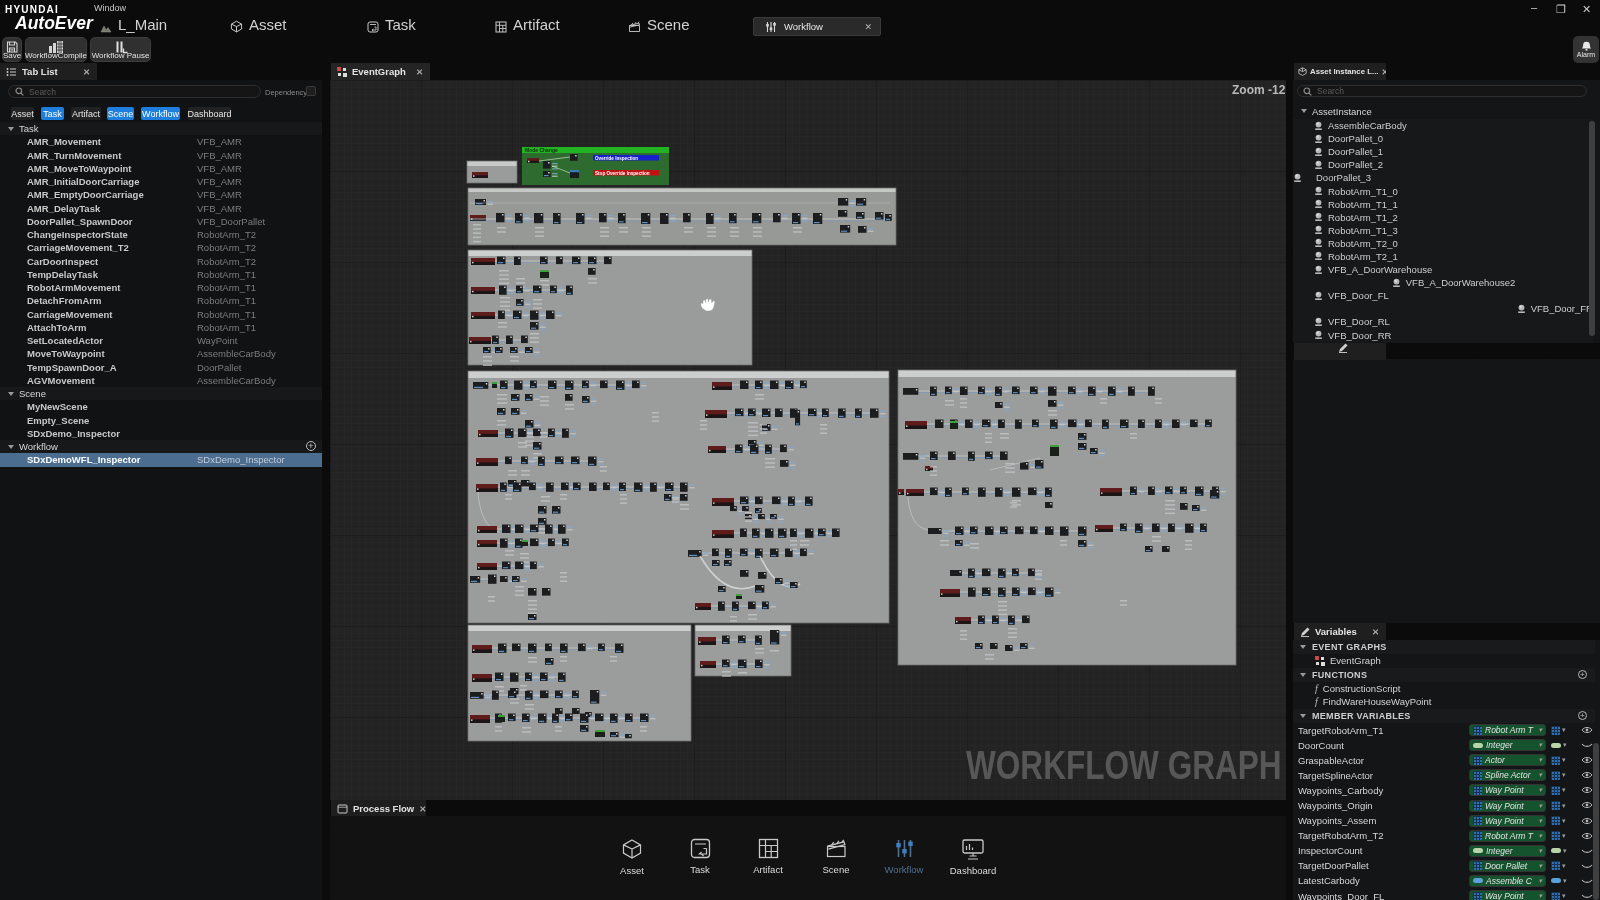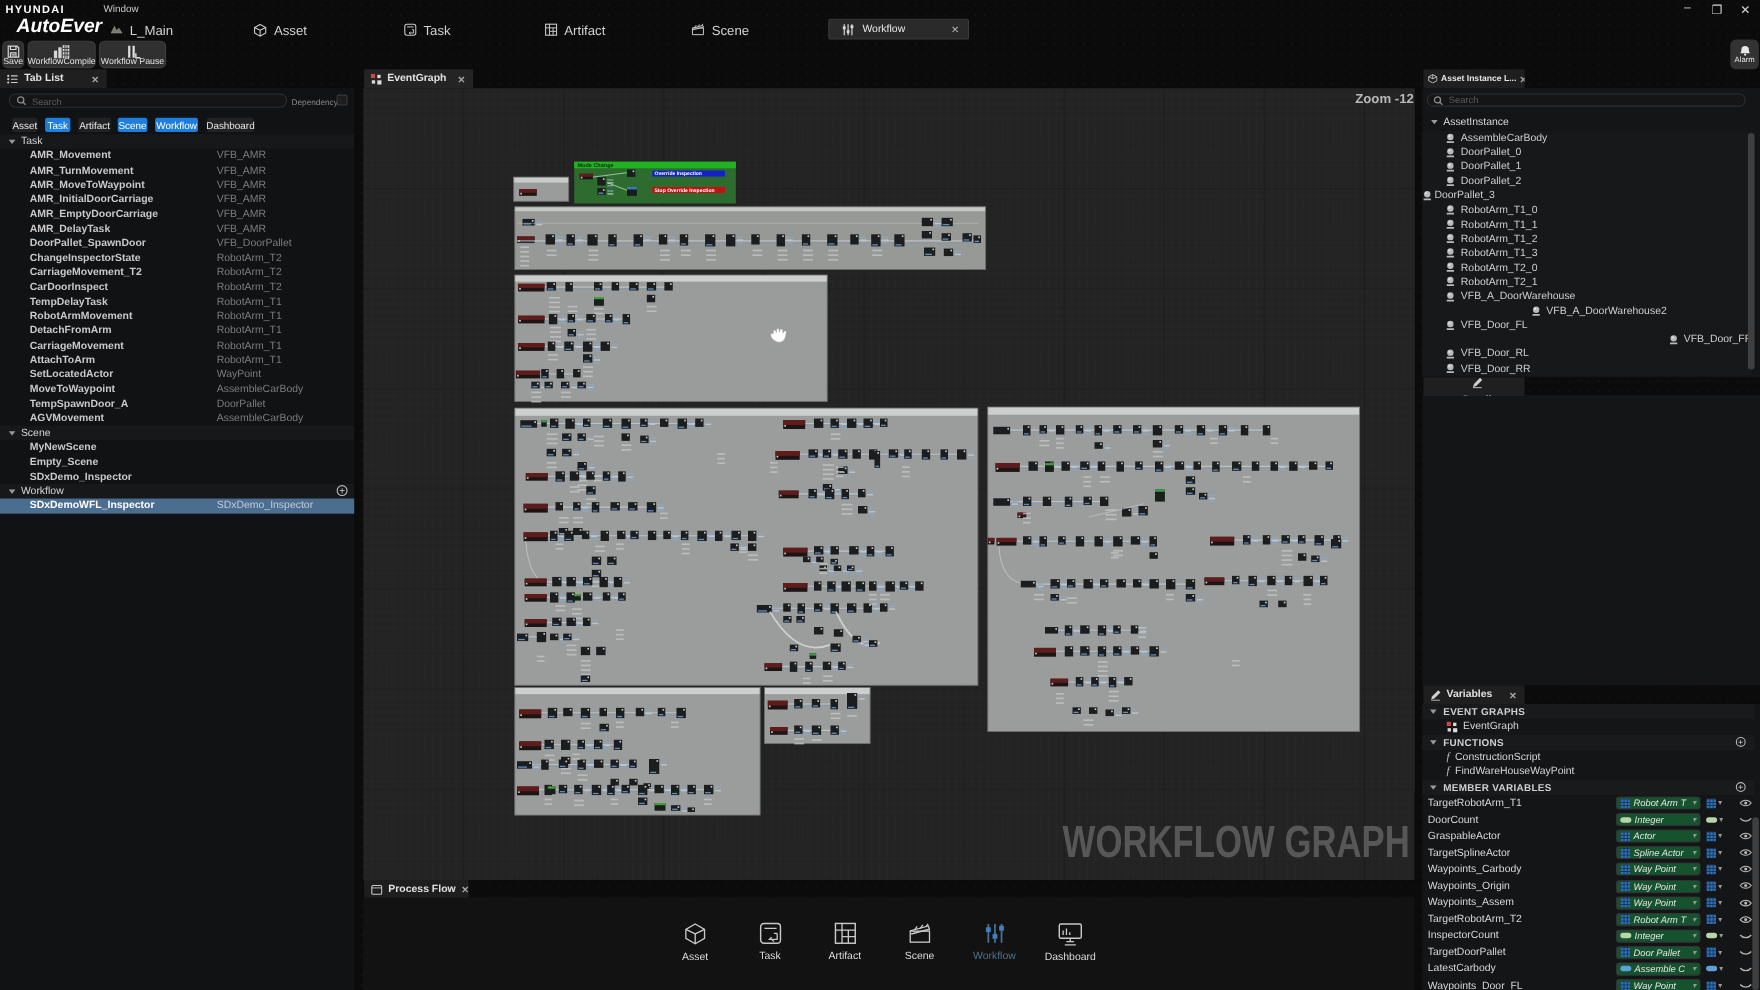--- a/index.html
+++ b/index.html
@@ -6,21 +6,21 @@
  font-family:"Liberation Sans",sans-serif;color:#cfcfcf;}
 body{position:relative;
  background-image:radial-gradient(circle,rgba(190,70,70,.07) 0.8px,transparent 1px);
  background-size:9px 9px;background-color:#0b0b0b;}
 .abs{position:absolute;}
 
 #topbar{position:absolute;left:0;top:0;width:1600px;height:63px;}
 #logo1{position:absolute;left:5px;top:4px;font-size:10px;font-weight:bold;letter-spacing:1.2px;color:#fff;}
 #logo2{position:absolute;left:15px;top:13px;font-size:17.5px;font-weight:bold;font-style:italic;color:#fff;letter-spacing:0px;}
 .menutxt{position:absolute;font-size:9px;color:#c8c8c8;}
-.mitem{position:absolute;top:21px;height:12px;font-size:12px;color:#d2d2d2;display:flex;align-items:flex-start;gap:6px;}
+.mitem{position:absolute;top:21px;height:12px;font-size:15px;color:#d2d2d2;display:flex;align-items:flex-end;gap:6px;}
 .mitem svg{flex:none;}
 #wftab{position:absolute;left:753px;top:17px;width:128px;height:19px;background:#2a2a2a;border:1px solid #3a3a3a;border-radius:2px;display:flex;align-items:center;padding-left:11px;gap:7px;font-size:9.5px;color:#e8e8e8;}
 #wftab .x{position:absolute;right:8px;color:#b5b5b5;font-size:9px;}
 .winbtn{position:absolute;top:3px;color:#cfcfcf;font-size:11px;}
 #alarm{position:absolute;left:1573px;top:36px;width:26px;height:27px;background:#333;border-radius:5px;display:flex;flex-direction:column;align-items:center;justify-content:center;color:#fff;}
 #alarm .t{font-size:7px;color:#e8e8e8;margin-top:0px;}
 
 .tbtn{position:absolute;top:37px;height:25px;background:#303030;border:1px solid #3d3d3d;border-radius:5px;display:flex;flex-direction:column;align-items:center;justify-content:flex-end;padding-bottom:1px;}
 .tbtn .cap{font-size:8px;white-space:nowrap;color:#e0e0e0;white-space:nowrap;}
 .tbtn .ic{position:absolute;top:2px;left:50%;transform:translateX(-50%);}
@@ -2138,21 +2138,21 @@
         <span>DoorPallet_1</span>
       </div>
       <div class="airow" style="padding-left:21px;gap:5px;">
         <svg width="9" height="10" viewBox="0 0 9 10">
           <circle cx="4.5" cy="3.6" r="2.9" fill="#b9b9b9"></circle>
           <circle cx="3.6" cy="2.8" r="1" fill="#e5e5e5"></circle>
           <path d="M1.2 8.2h6.6" stroke="#b9b9b9" stroke-width="1.6"></path>
         </svg>
         <span>DoorPallet_2</span>
       </div>
-      <div class="airow" style="gap:2px;">
+      <div class="airow" style="gap:14px;">
         <svg width="9" height="10" viewBox="0 0 9 10">
           <circle cx="4.5" cy="3.6" r="2.9" fill="#b9b9b9"></circle>
           <circle cx="3.6" cy="2.8" r="1" fill="#e5e5e5"></circle>
           <path d="M1.2 8.2h6.6" stroke="#b9b9b9" stroke-width="1.6"></path>
         </svg>
         <span>DoorPallet_3</span>
       </div>
       <div class="airow" style="padding-left:21px;gap:5px;">
         <svg width="9" height="10" viewBox="0 0 9 10">
           <circle cx="4.5" cy="3.6" r="2.9" fill="#b9b9b9"></circle>

